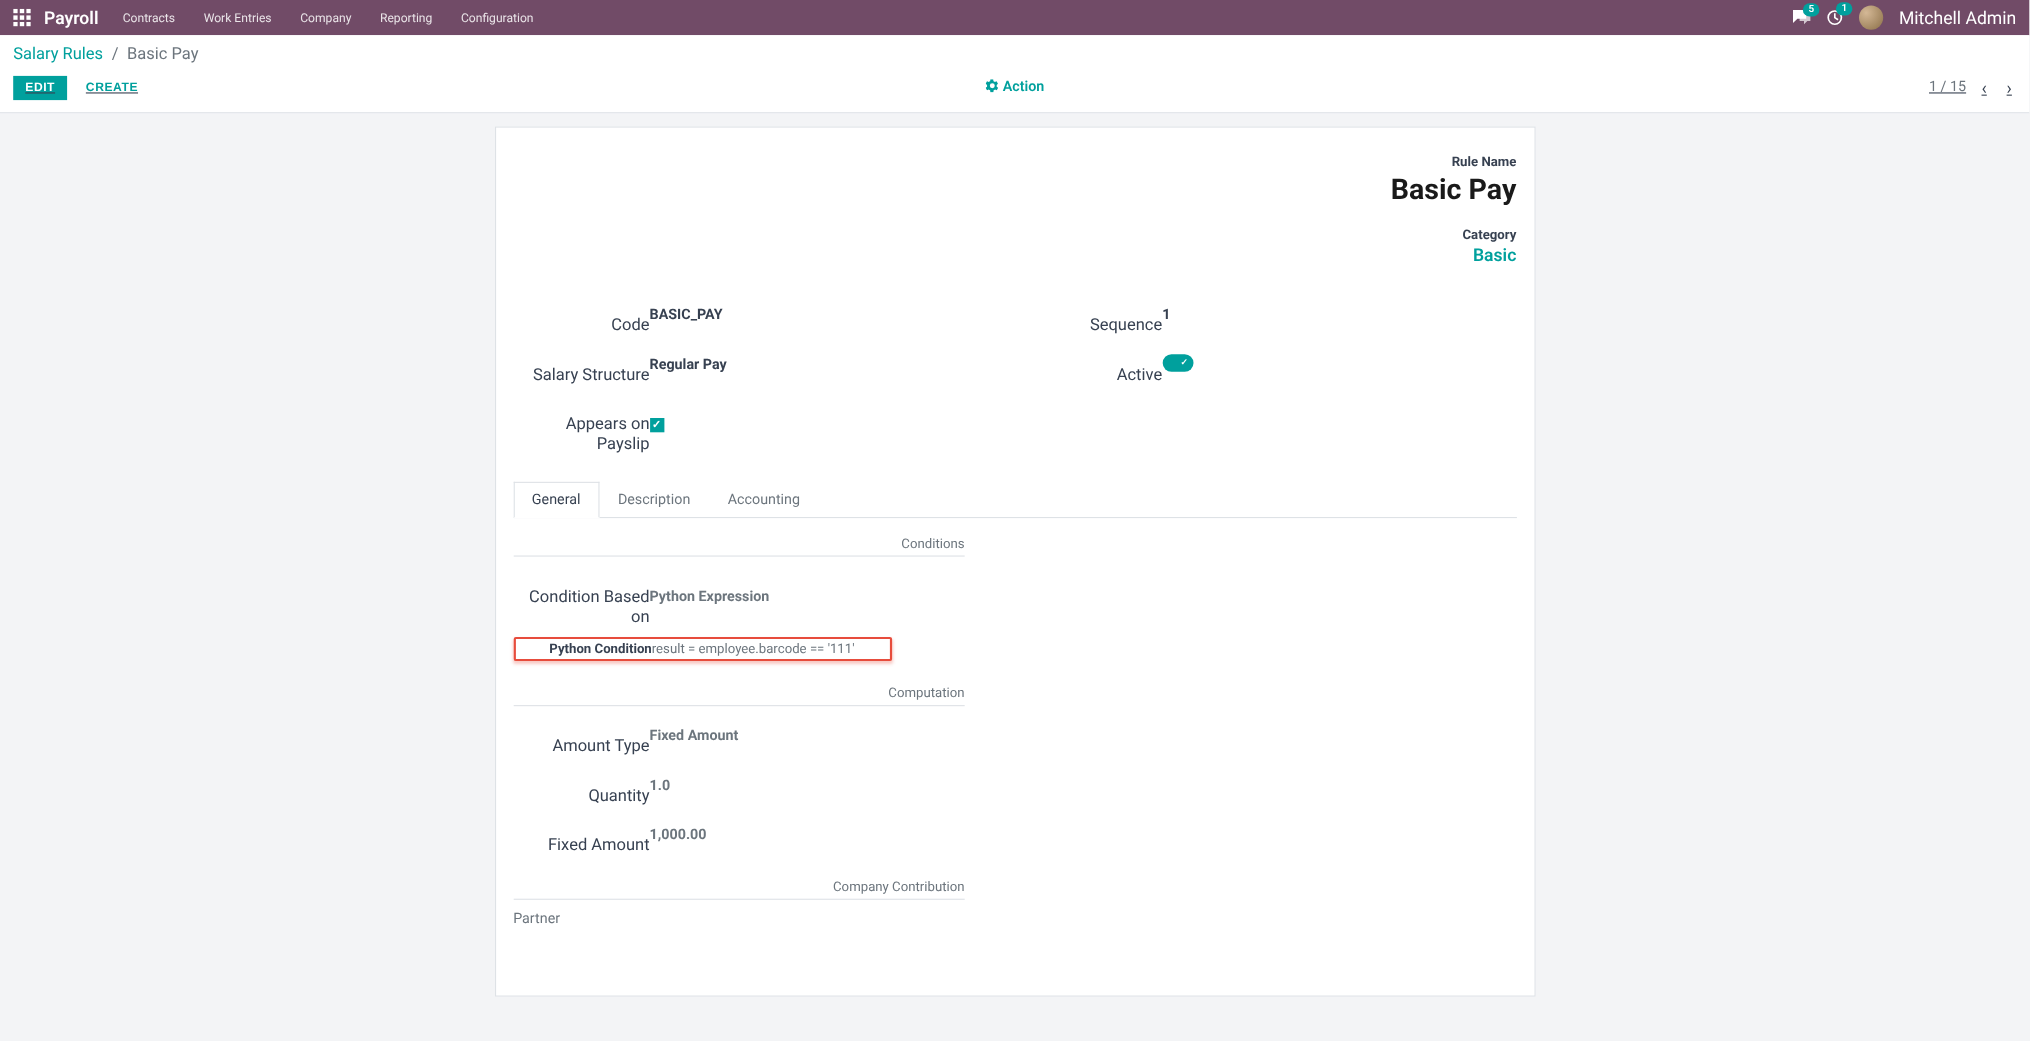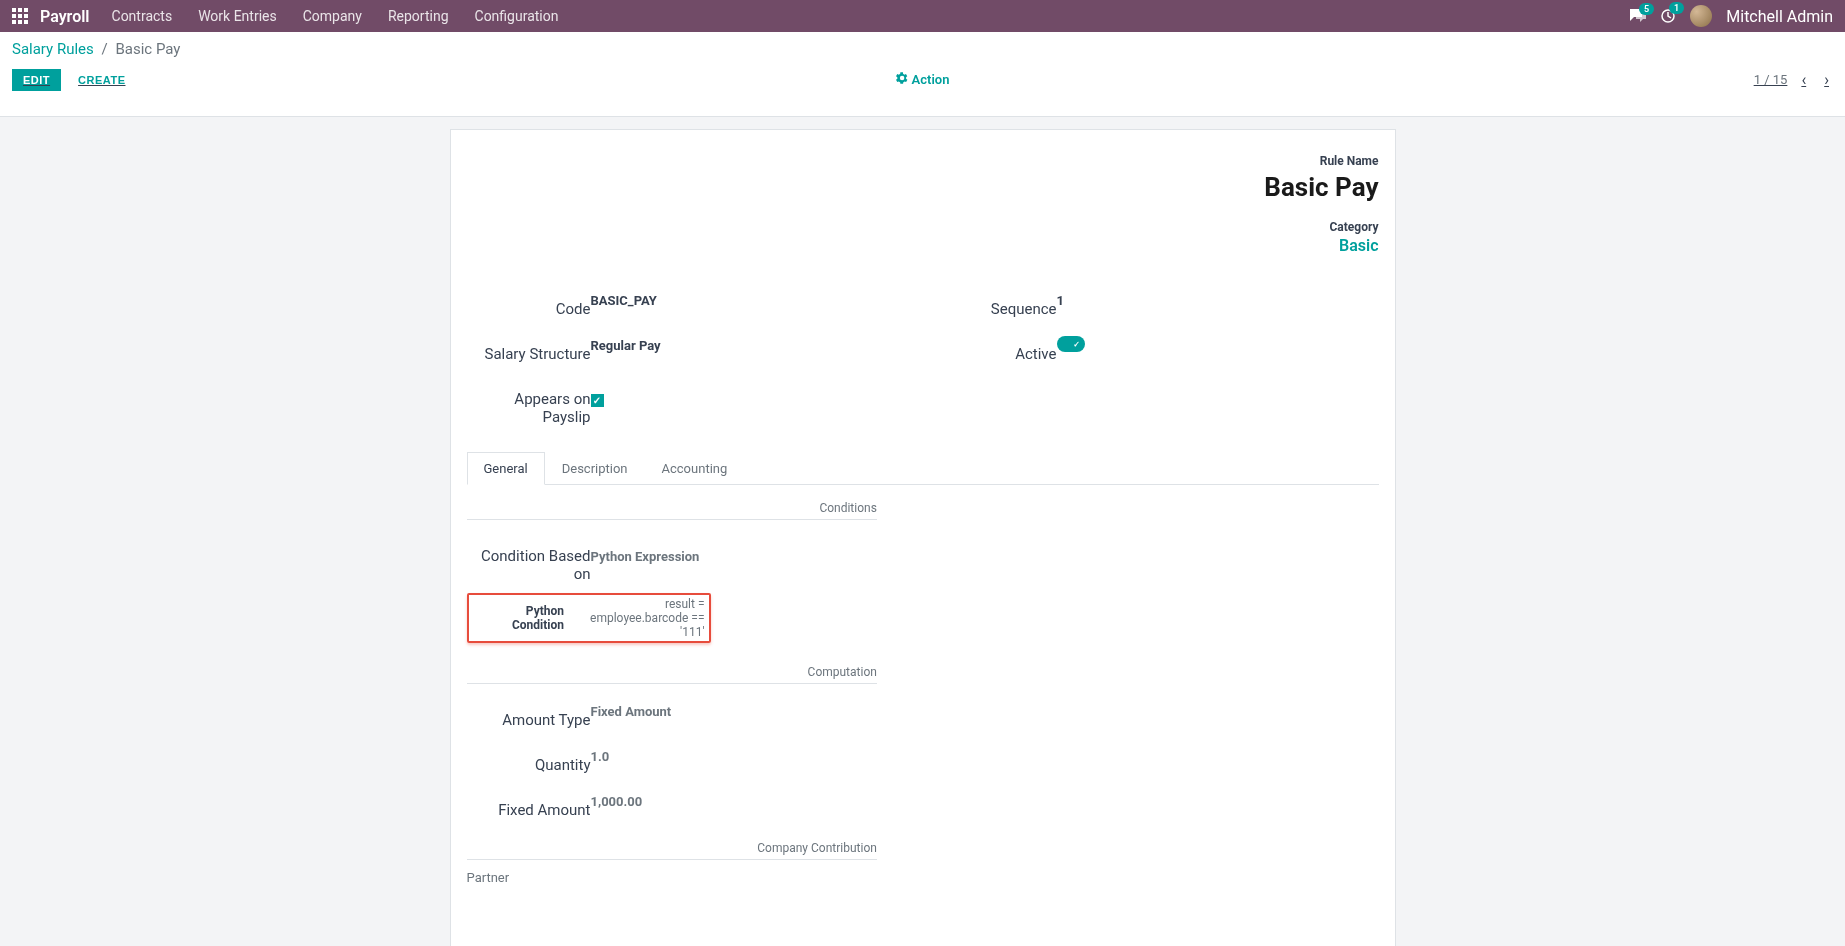--- a/index.html
+++ b/index.html
@@ -15,21 +15,21 @@
   display: flex;
   align-items: center;
   padding: 0 12px;
   color: #fff;
 }
 .topbar-left { display: flex; align-items: center; gap: 8px; }
 .apps-icon { width: 16px; height: 16px; display: inline-block; }
 .apps-icon svg { width: 16px; height: 16px; }
 .app-title { font-size: 16px; font-weight: 600; margin-left: 4px; }
 .top-nav { display: flex; gap: 26px; margin-left: 14px; }
-.top-nav-item { font-size: 14px; color: rgba(255,255,255,0.85); cursor: pointer; }
+.top-nav-item { font-size: 11px; color: rgba(255,255,255,0.85); cursor: pointer; }
 .topbar-right { margin-left: auto; display: flex; align-items: center; gap: 14px; }
 .topbar-icon { position: relative; display: inline-flex; align-items: center; }
 .badge {
   position: absolute;
   top: -6px;
   right: -8px;
   background: #00A09D;
   color: #fff;
   font-size: 9px;
   border-radius: 8px;
@@ -39,21 +39,21 @@
 .avatar {
   width: 22px; height: 22px; border-radius: 50%;
   background: radial-gradient(circle at 30% 30%, #d4b896, #8b6f47);
   display: inline-block;
 }
 .user-name { font-size: 16px; color: #fff; }
 
 .control-bar {
   background: #fff;
   border-bottom: 1px solid #dee2e6;
-  height: 85px;
+  height: 71px;
   padding: 0 12px;
 }
 .breadcrumb-row {
   padding-top: 8px;
   font-size: 15px;
 }
 .breadcrumb-link { color: #00A09D; cursor: pointer; }
 .breadcrumb-sep { color: #6c757d; margin: 0 4px; }
 .breadcrumb-current { color: #6c757d; }
 .control-row {
@@ -202,21 +202,21 @@
   padding-bottom: 4px;
   margin-bottom: 10px;
   width: 45%;
 }
 .section-block { margin-bottom: 22px; }
 .highlight-row {
   border: 2.5px solid #e74c3c;
   border-radius: 2px;
   padding: 2px 4px;
   box-shadow: 0 2px 3px rgba(231,76,60,0.3);
-  width: 244px;
+  width: 344px;
   display: flex;
   align-items: center;
 }
 .highlight-row .fl { width: 120px; font-size: 12px; font-weight: 700; }
 .highlight-row .fv { font-size: 12px; color: #6c757d; }
 .partner-label { font-size: 13px; color: #6c757d; }
 </style>
 </head>
 <body>
 

